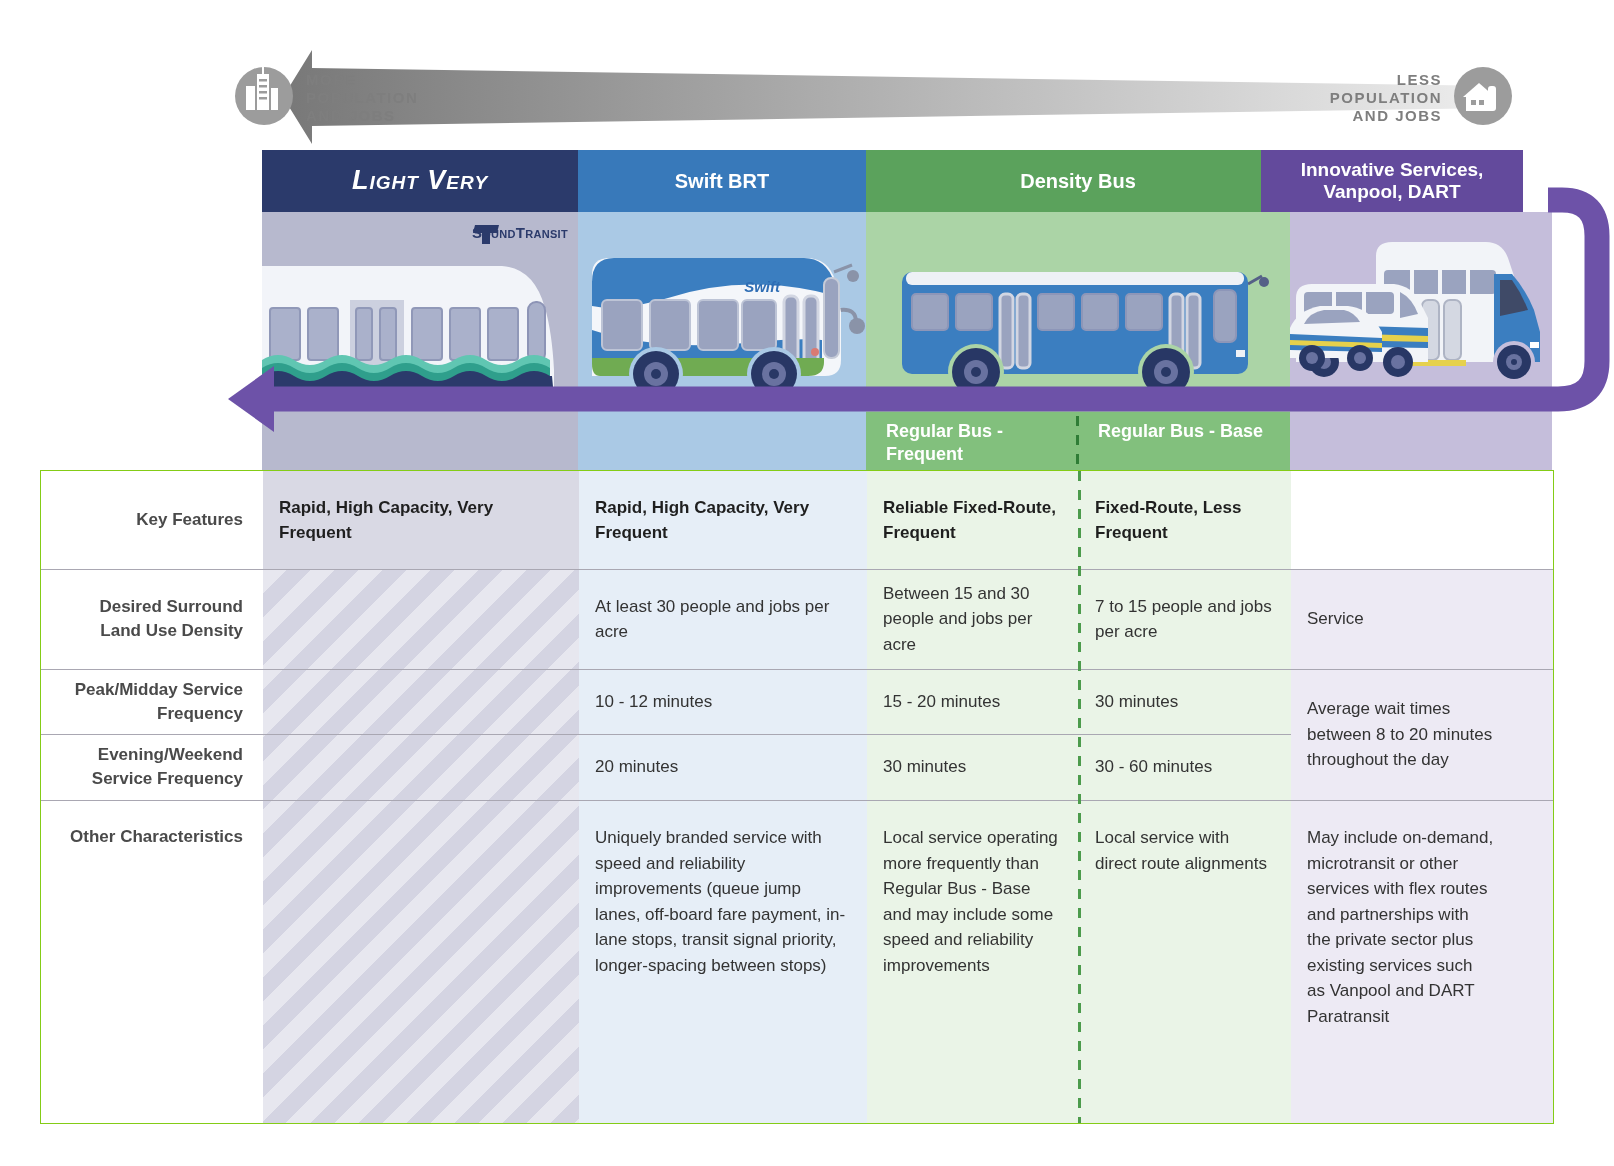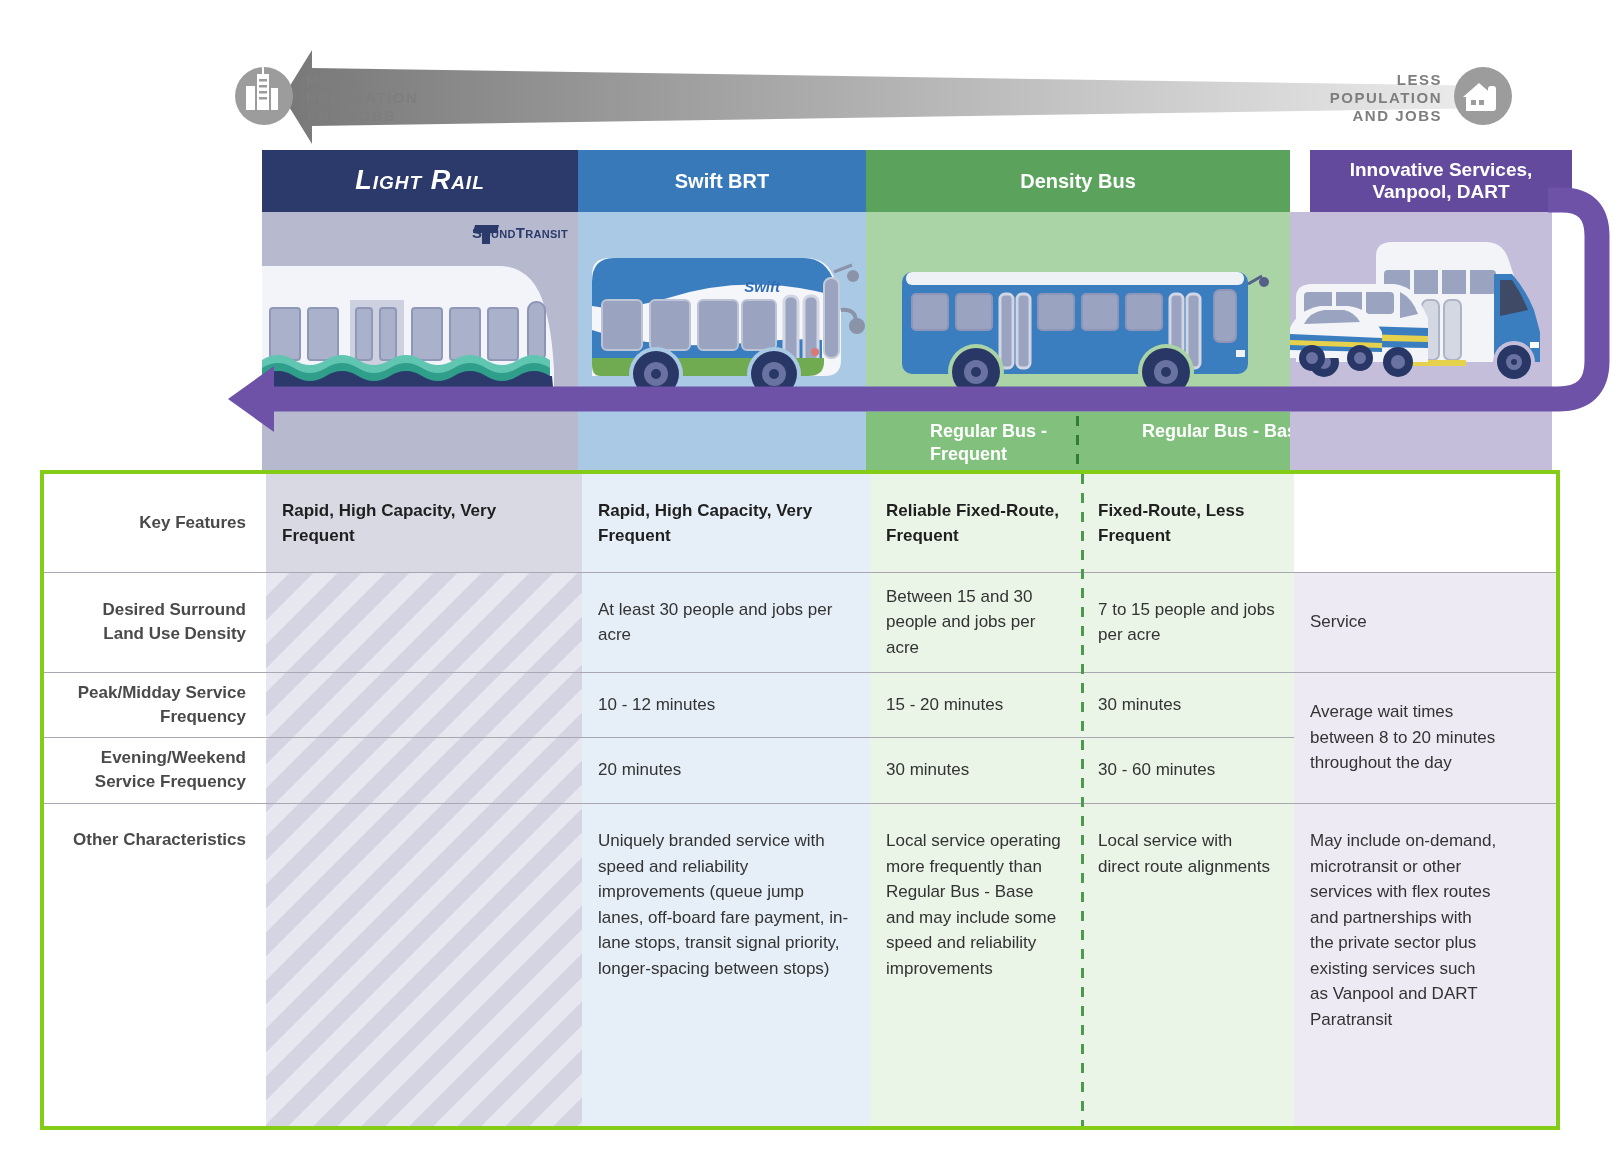--- a/index.html
+++ b/index.html
@@ -9,21 +9,21 @@
 
   
   .top-arrow{position:absolute;left:0;top:0;}
 
   
   .hdr{position:absolute;top:150px;height:62px;display:flex;align-items:center;justify-content:center;
        color:#fff;font-weight:bold;font-size:20px;text-align:center;line-height:1.15;}
   .hdr-lr{left:262px;width:316px;background:var(--navy,#2b3a6b);}
   .hdr-swift{left:578px;width:288px;background:var(--swift-blue,#3879ba);text-align:center;}
   .hdr-rb{left:866px;width:424px;background:var(--green-header,#5ba25c);}
-  .hdr-innov{left:1310px;width:262px;background:var(--purple-header,#634a9c);font-size:19px;padding:16px 14px;box-sizing:border-box;}
+  .hdr-innov{left:1261px;width:262px;background:var(--purple-header,#634a9c);font-size:19px;padding:16px 14px;box-sizing:border-box;}
   .lr-logotype{font-variant:small-caps;font-style:italic;font-weight:bold;font-size:27px;letter-spacing:1px;}
 
   
   .ill{position:absolute;top:212px;height:200px;}
   .ill-lr{left:262px;width:316px;background:var(--lr-illustration-bg,#b7b9ce);}
   .ill-swift{left:578px;width:288px;background:var(--swift-illustration-bg,#aac9e5);}
   .ill-rb{left:866px;width:424px;background:var(--rb-illustration-bg,#abd4a6);}
   .ill-innov{left:1290px;width:262px;background:var(--innov-illustration-bg,#c5bedb);}
   .ill svg{position:absolute;left:0;top:0;}
   .st-logo{position:absolute;right:10px;top:12px;display:flex;align-items:center;gap:5px;}
@@ -31,31 +31,31 @@
 
   
   .parrow{position:absolute;left:0;top:0;z-index:6;pointer-events:none;}
 
   
   .sub{position:absolute;top:412px;height:58px;}
   .sub-lr{left:262px;width:316px;background:var(--lr-illustration-bg,#b7b9ce);}
   .sub-swift{left:578px;width:288px;background:var(--swift-illustration-bg,#aac9e5);}
   .sub-rb{left:866px;width:424px;background:var(--subheader-green,#82c07d);}
   .sub-innov{left:1290px;width:262px;background:var(--innov-illustration-bg,#c5bedb);}
-  .sublabel{position:absolute;top:8px;width:175px;color:#fff;font-weight:bold;font-size:18px;line-height:1.25;margin-left:44px;}
+  .sublabel{position:absolute;top:8px;width:175px;color:#fff;font-weight:bold;font-size:18px;line-height:1.25;}
   .sublabel-frequent{left:20px;}
   .sublabel-base{left:232px;}
   .subdash{position:absolute;left:210px;top:4px;width:3px;height:50px;
            background:repeating-linear-gradient(to bottom,#2f7d36 0 10px,transparent 10px 19px);}
 
   
   .tbl{position:absolute;left:40px;top:470px;width:1512px;height:652px;
        display:grid;grid-template-columns:222px 316px 288px 212px 212px 262px;
        grid-template-rows:98px 100px 65px 66px 323px;
-       border:4px solid #84cc16;background:#fff;}
+       border:1px solid #84cc16;background:#fff;}
   .cell{display:flex;align-items:center;padding:8px 18px 8px 16px;box-sizing:border-box;
         font-size:17px;color:#333;line-height:1.5;}
   .cell.top{align-items:flex-start;padding-top:25px;}
   .cell.bold span{font-weight:bold;color:#1f1f1f;}
   .lbl{justify-content:flex-end;text-align:right;padding-right:20px;}
   .lbl span{font-weight:bold;color:#4a4a4a;line-height:1.4;}
   .c-lr{background:var(--lr-cell,#d9d9e4);}
   .c-sw{background:var(--swift-cell,#e6eef7);}
   .c-rf,.c-rb{background:var(--rb-cell,#eaf4e7);}
   .c-in{background:var(--innov-cell,#edeaf4);padding-right:58px;}
@@ -103,21 +103,21 @@
       <rect x="1479" y="100" width="5" height="5" fill="#9c9c9c"></rect>
     </g>
     <g fill="#7e7e7e" font-size="15" font-weight="bold" letter-spacing="1.5" text-anchor="end">
       <text x="1442" y="85">LESS</text>
       <text x="1442" y="103">POPULATION</text>
       <text x="1442" y="121">AND JOBS</text>
     </g>
   </svg>
 
   <div class="hdr hdr-lr">
-    <span class="lr-logotype">Light Rail</span>
+    <span class="lr-logotype">Light Very</span>
   </div>
   <div class="hdr hdr-swift">
     <span>Swift BRT</span>
   </div>
   <div class="hdr hdr-rb">
     <span>Density Bus</span>
   </div>
   <div class="hdr hdr-innov">
     <span>Innovative Services, Vanpool, DART</span>
   </div>

